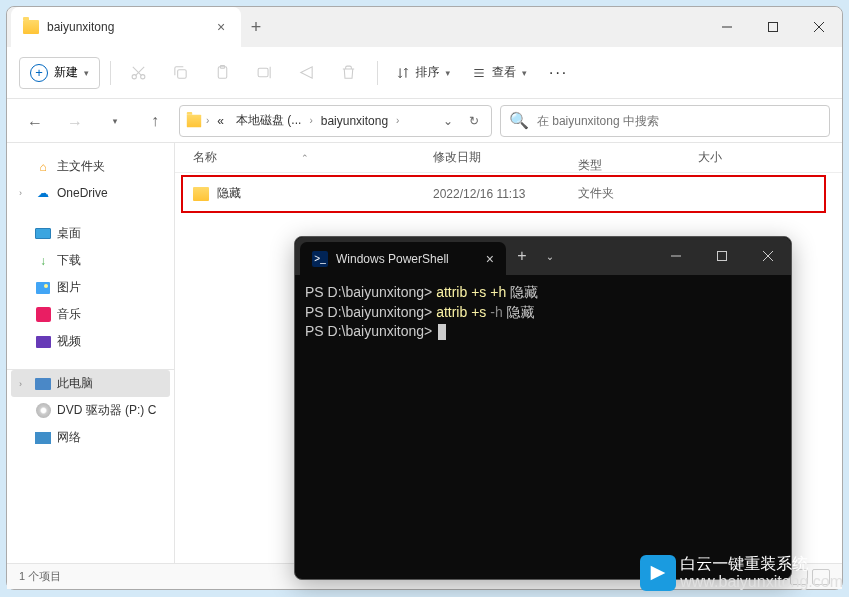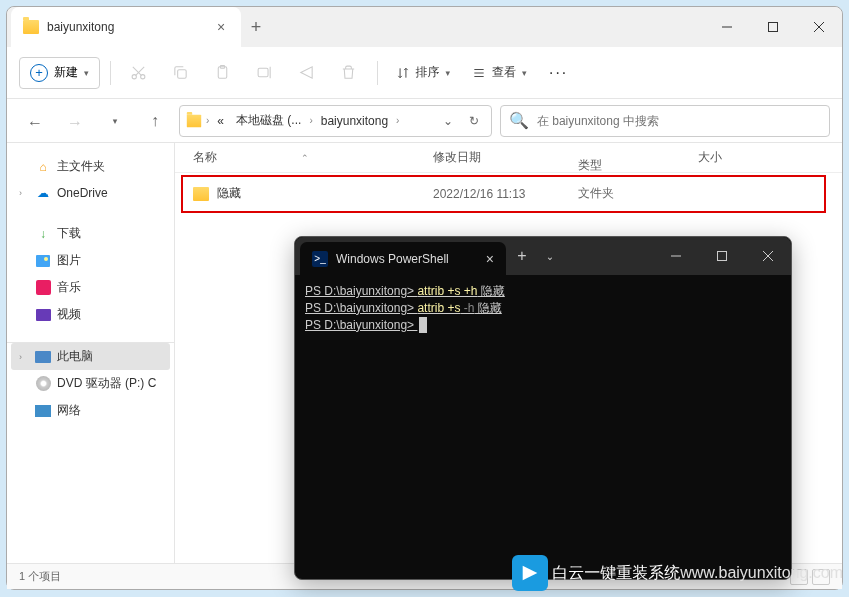--- a/index.html
+++ b/index.html
@@ -87,32 +87,32 @@
     .terminal { position: absolute; top: 236px; left: 294px; width: 498px; height: 344px; background: #0c0c0c; border: 1px solid #555; border-radius: 8px; display: flex; flex-direction: column; box-shadow: 0 6px 24px rgba(0,0,0,.3); }
     .term-titlebar { height: 38px; background: #2b2b2b; display: flex; align-items: stretch; border-radius: 8px 8px 0 0; }
     .term-tab { display: flex; align-items: center; gap: 8px; padding: 0 12px; background: #0c0c0c; border-radius: 7px 7px 0 0; margin-top: 5px; margin-left: 5px; font-size: 12px; color: #ddd; width: 206px; }
     .term-tab-icon { width: 16px; height: 16px; background: #012456; border-radius: 2px; display: flex; align-items: center; justify-content: center; color: #fff; font-size: 10px; }
     .term-tab-title { flex: 1; }
     .term-tab-close { color: #ccc; cursor: pointer; font-size: 14px; }
     .term-newtab { width: 32px; display: flex; align-items: center; justify-content: center; color: #ccc; font-size: 16px; cursor: pointer; }
     .term-dropdown { width: 24px; display: flex; align-items: center; justify-content: center; color: #ccc; font-size: 10px; cursor: pointer; }
     .term-spacer { flex: 1; }
     .term-win-btn { width: 46px; display: flex; align-items: center; justify-content: center; color: #ccc; cursor: pointer; }
-    .term-body { flex: 1; padding: 8px 10px; font-family: Consolas, monospace; font-size: 12px; color: #ccc; line-height: 1.4; overflow: hidden; text-decoration: underline; }
+    .term-body { flex: 1; padding: 8px 10px; font-family: Consolas, monospace; font-size: 14px; color: #ccc; line-height: 1.4; overflow: hidden; }
     .term-line { white-space: pre; }
     .ps-prompt { color: #ccc; }
     .ps-cmd { color: #f9f1a5; }
     .ps-arg { color: #ccc; }
     .ps-neg { color: #888; }
     .cursor { display: inline-block; width: 8px; height: 16px; background: #ccc; vertical-align: middle; margin-left: 2px; }
     
     .watermark { position: absolute; bottom: 6px; right: 6px; display: flex; align-items: center; gap: 4px; color: #fff; }
     .wm-logo { width: 36px; height: 36px; background: #1a9be0; border-radius: 6px; display: flex; align-items: center; justify-content: center; }
     .wm-logo svg { width: 22px; height: 22px; fill: #fff; }
-    .wm-text { display: flex; flex-direction: row; line-height: 1.1; }
+    .wm-text { display: flex; flex-direction: column; line-height: 1.1; }
     .wm-line1 { font-size: 16px; color: #fff; font-weight: 500; }
     .wm-line2 { font-size: 16px; color: #e0e0e0; }
   </style>
 </head>
 <body>
 
 <div class="explorer">
   <div class="titlebar">
     <div class="tab">
       <div class="tab-icon"></div>
@@ -237,20 +237,27 @@
           <span>主文件夹</span>
         </div>
       <div class="side-item">
           <span class="side-chev">›</span>
           <span class="side-icon icon-cloud">☁</span>
           <span>OneDrive</span>
         </div>
       <div class="side-gap"></div>
       <div class="side-item">
           <span class="side-spacer"></span>
+          <span class="side-icon">
+            <span class="icon-desktop"></span>
+          </span>
+          <span>桌面</span>
+        </div>
+      <div class="side-item">
+          <span class="side-spacer"></span>
           <span class="side-icon icon-download">↓</span>
           <span>下载</span>
         </div>
       <div class="side-item">
           <span class="side-spacer"></span>
           <span class="side-icon">
             <span class="icon-pic"></span>
           </span>
           <span>图片</span>
         </div>

